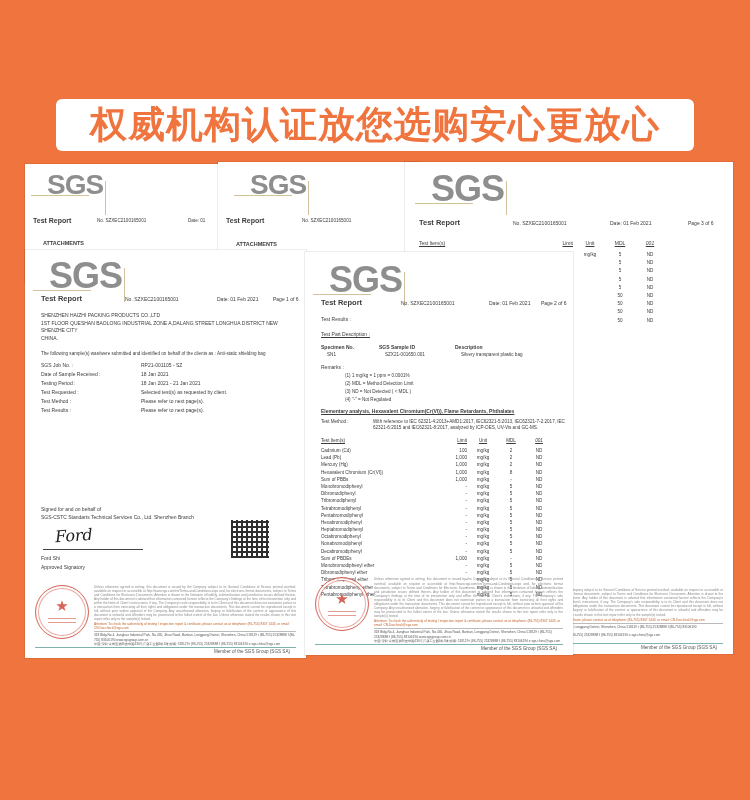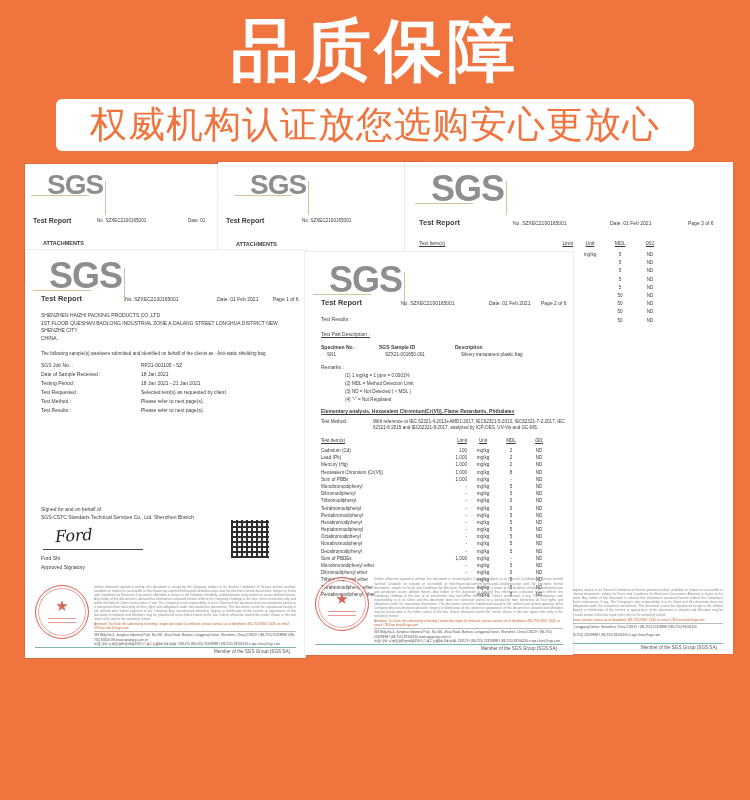--- a/index.html
+++ b/index.html
@@ -2,21 +2,21 @@
 <html><head>
 <meta charset="utf-8">
 <style>
   html,body{margin:0;padding:0;}
   .stage{position:relative;width:750px;height:800px;background:#F0743E;overflow:hidden;
          font-family:"Liberation Sans",sans-serif;color:#3b3b3b;}
   .page-title{position:absolute;top:6px;left:0;width:750px;text-align:center;
               font-size:68px;font-weight:bold;color:#fff;letter-spacing:4px;line-height:88px;}
   .sub-banner{position:absolute;left:56px;top:99px;width:638px;height:52px;background:#fff;
               border-radius:6px;display:flex;align-items:center;justify-content:center;}
-  .sub-banner span{font-size:37px;font-weight:normal;color:#F0743E;letter-spacing:1px;white-space:nowrap;}
+  .sub-banner span{font-size:37px;font-weight:bold;color:#F0743E;letter-spacing:1px;white-space:nowrap;}
 
   .doc{position:absolute;background:#fff;overflow:hidden;box-shadow:0 0 0 1px rgba(0,0,0,.07);}
   .abs{position:absolute;}
   .b{font-weight:bold}.u{text-decoration:underline}.i{font-style:italic}
   .t75{font-size:7.5px;line-height:9px}
   .t7{font-size:7px;line-height:9px}
   .t55{font-size:5.5px;line-height:7px}
   .t5{font-size:5px;line-height:6.5px}
   .t45{font-size:4.6px;line-height:6px}
   .t4{font-size:4px;line-height:5.2px}
@@ -60,21 +60,20 @@
       repeating-linear-gradient(90deg,#2e2e2e 0 2px,transparent 2px 5px),
       repeating-linear-gradient(0deg,#2e2e2e 0 2px,#fff 2px 5px);}
   .signature{font-family:"DejaVu Serif",serif;font-style:italic;font-size:16px;transform:rotate(-4deg);color:#222;}
   .sig-line{height:1px;background:#444;width:100px;}
 </style>
 </head>
 <body>
 
 <div class="stage">
 
-  <div class="page-title">品质保障</div>
 
   <div class="sub-banner">
     <span>权威机构认证放您选购安心更放心</span>
   </div>
 
   <section class="doc" style="left:25px;top:164px;width:195px;height:118px;z-index:1;">
     <div class="abs sgs-sm" style="left:22px;top:7px;">
       <span class="sgs-logo"><span class="sgs-text">SGS</span></span>
     </div>
     <span class="abs b t7" style="left:8px;top:52px;">Test Report</span>

